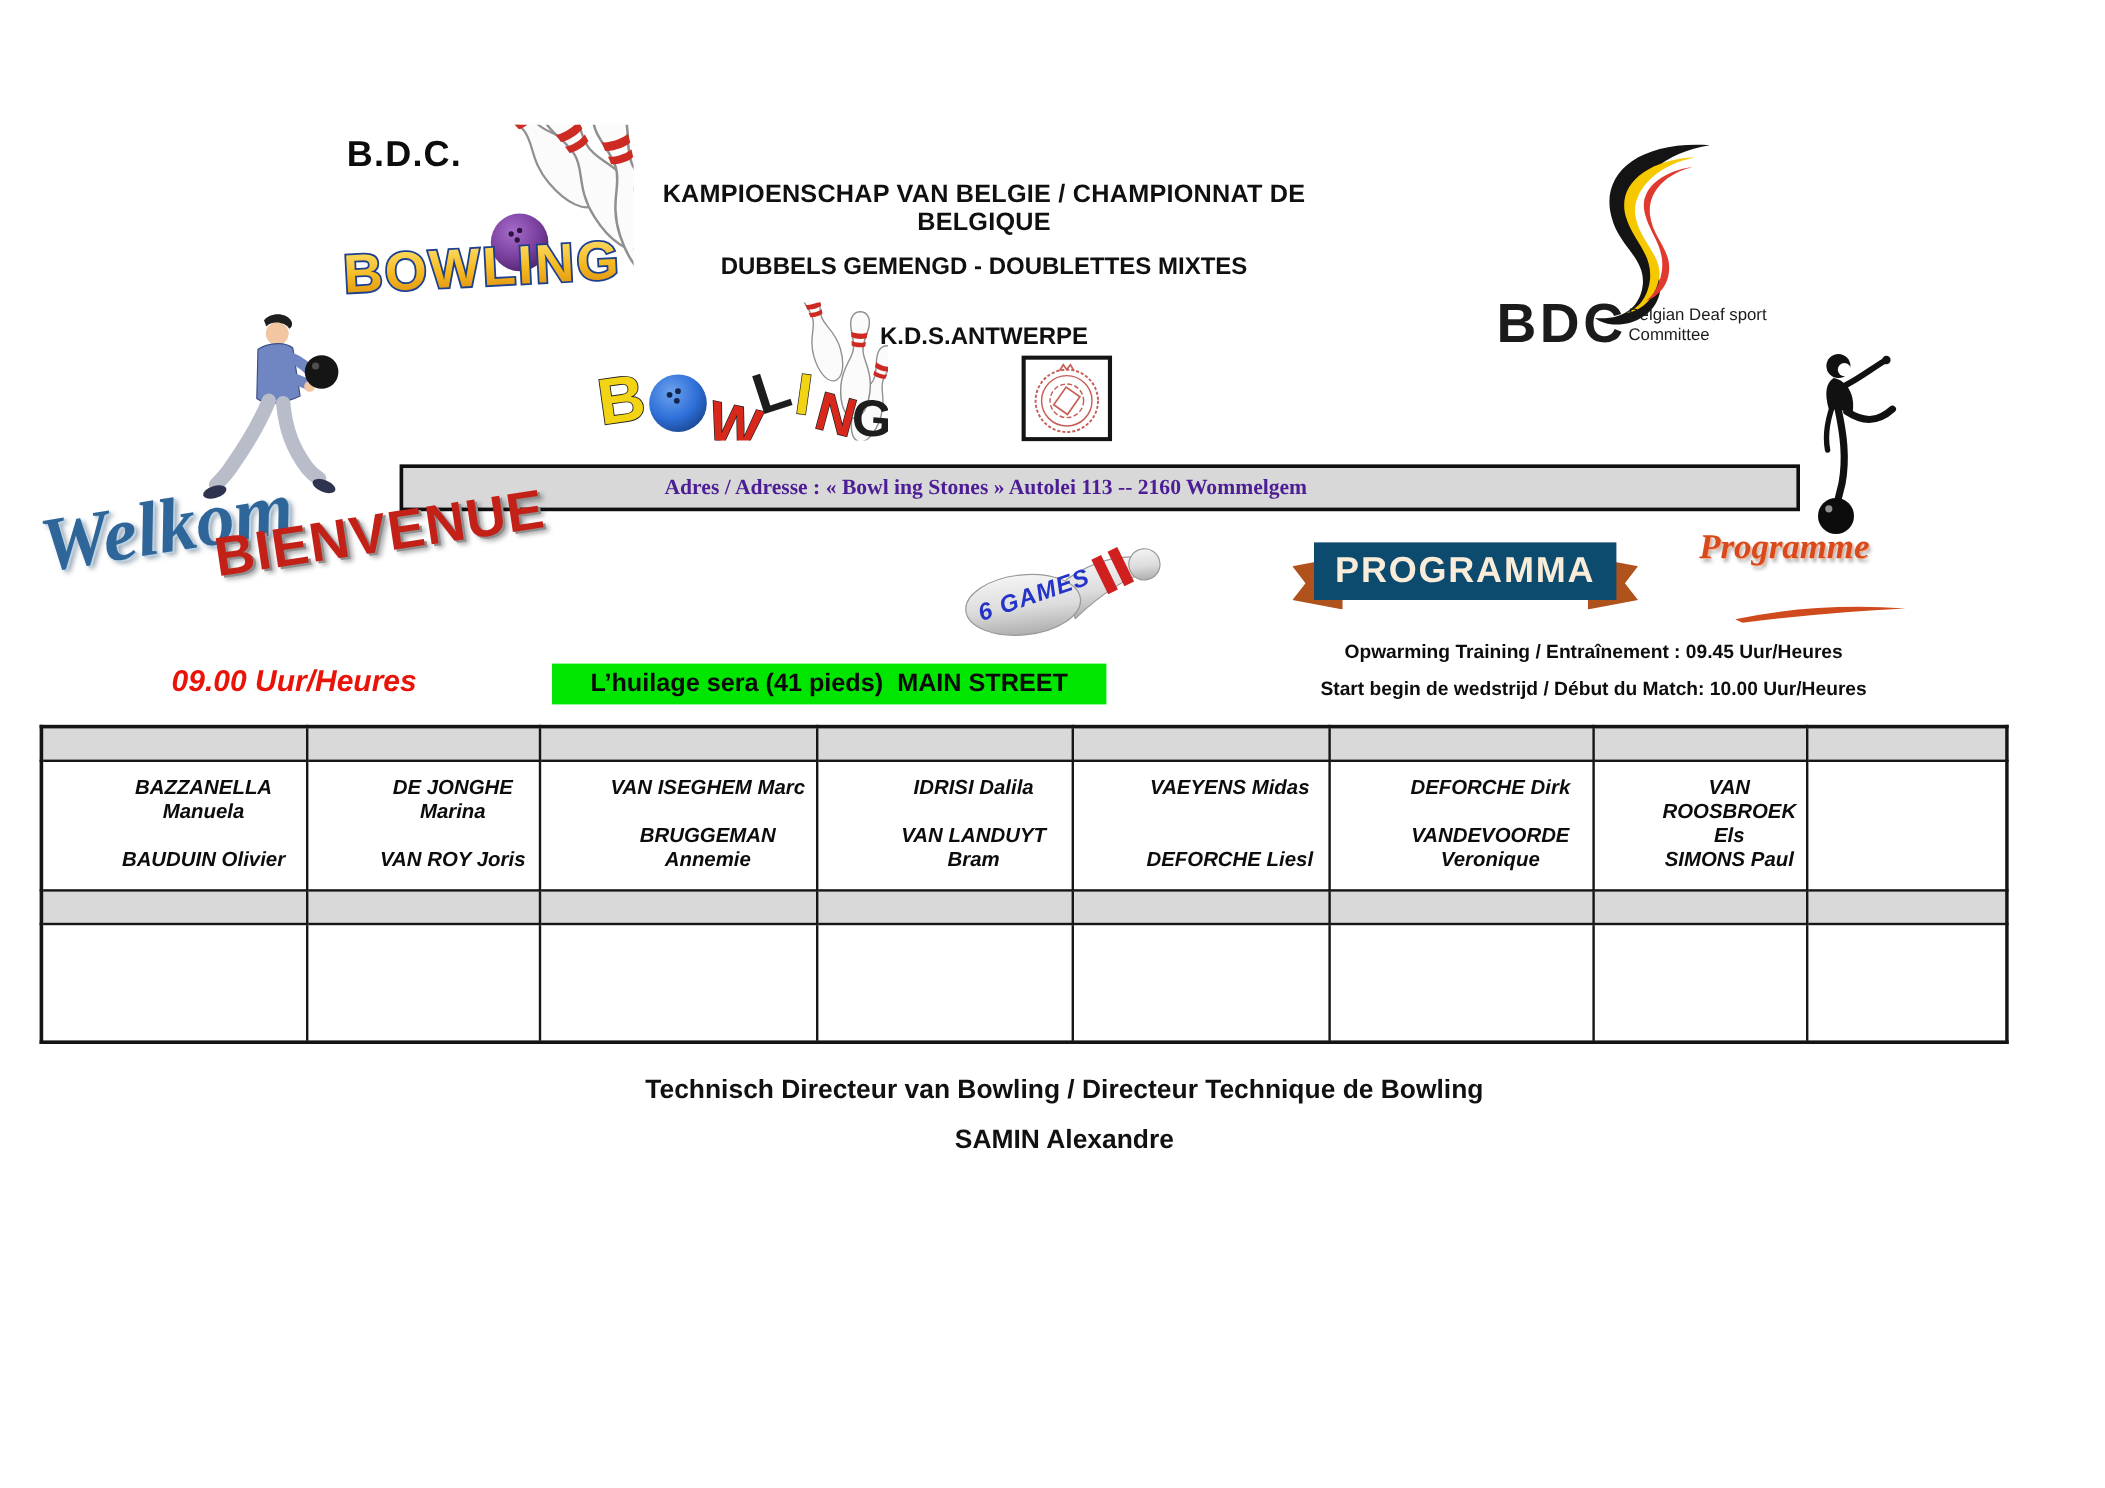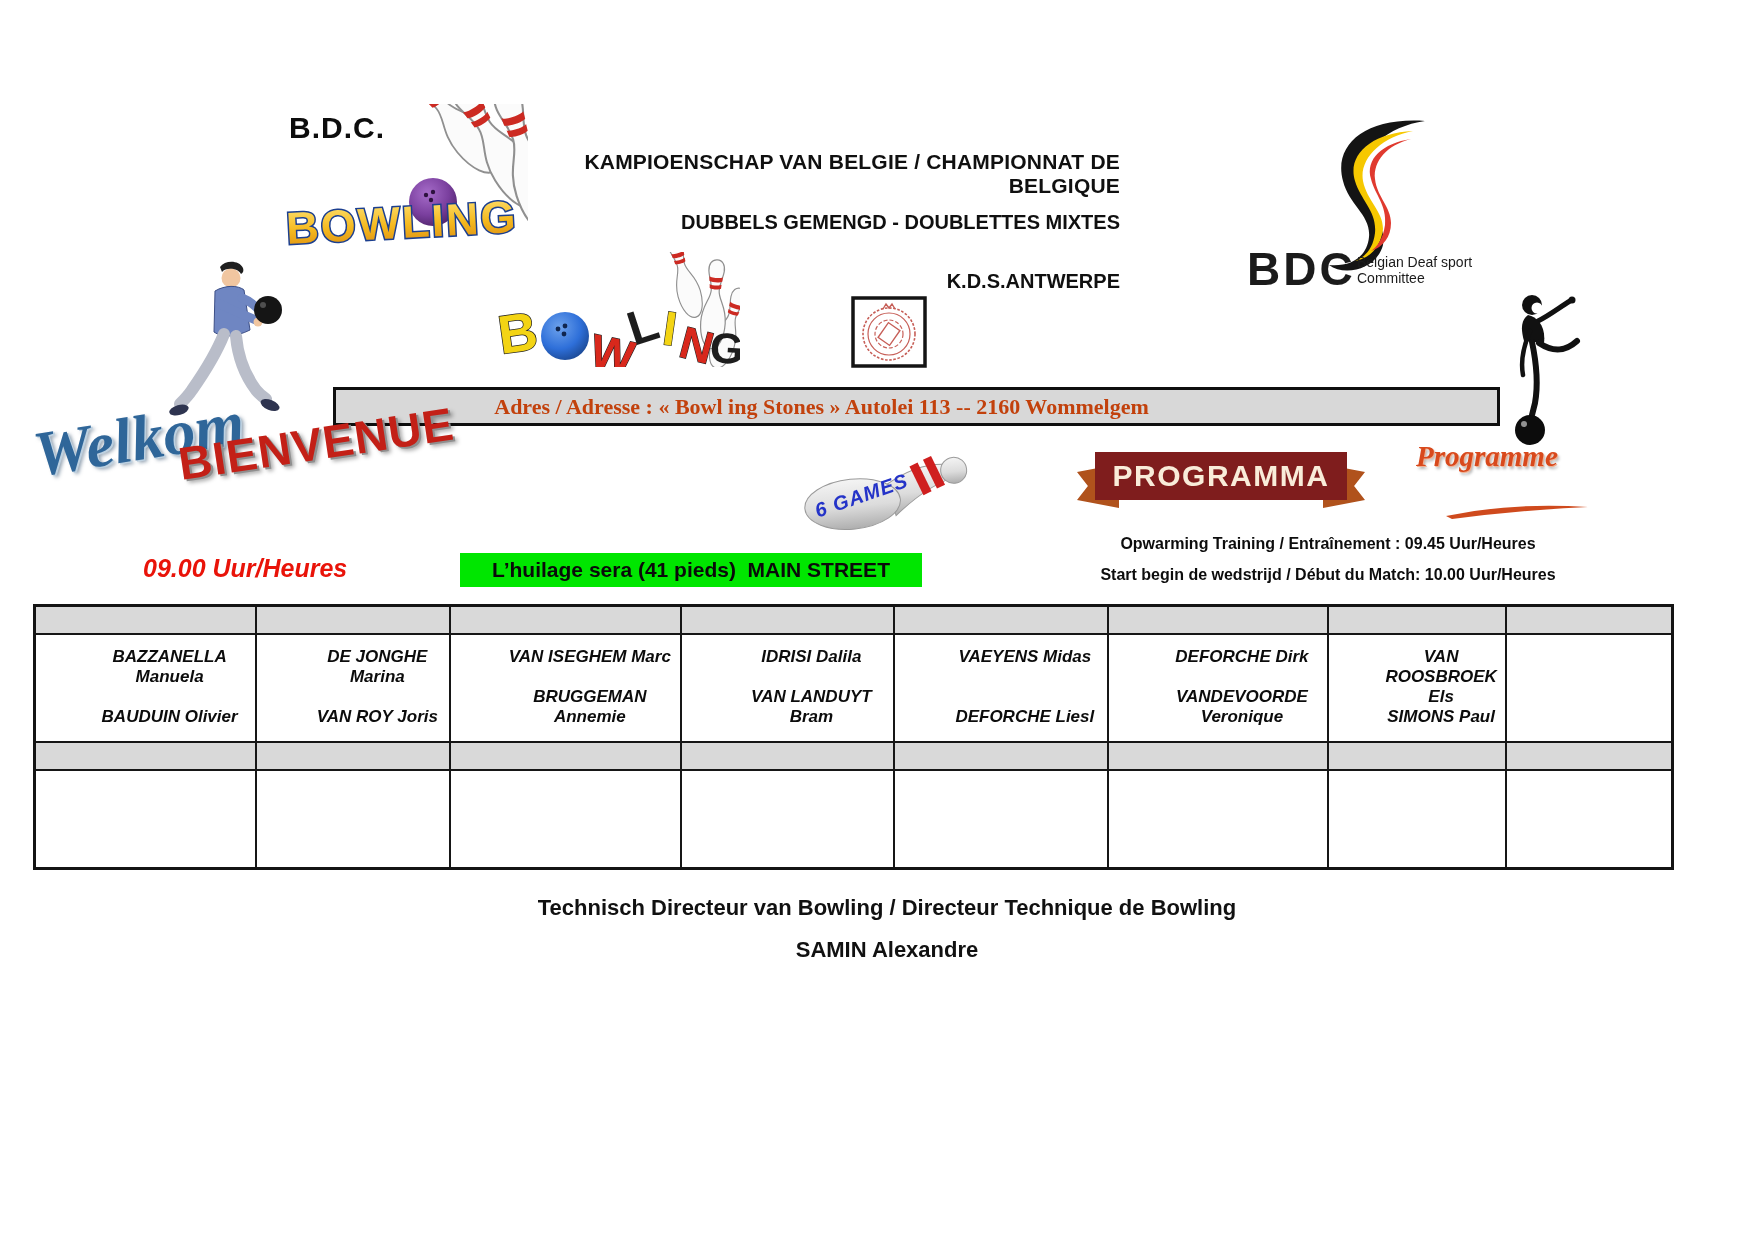--- a/index.html
+++ b/index.html
@@ -1,37 +1,37 @@
 <!DOCTYPE html>
 <html><head>
 <meta charset="utf-8">
 <style>
   html,body{margin:0;padding:0;background:#fff;}
   .page{position:relative;width:1674px;height:1240px;background:#ffffff;overflow:hidden;
         font-family:"Liberation Sans",sans-serif;color:#111;}
   .abs{position:absolute;}
 
   
-  .title-line{position:absolute;left:520px;width:600px;text-align:right;font-weight:bold;color:#101010;}
+  .title-line{position:absolute;left:520px;width:600px;text-align:center;font-weight:bold;color:#101010;}
   .t1{top:150px;font-size:21px;letter-spacing:.2px;}
   .t2{top:211px;font-size:20px;}
   .t3{top:241px;font-size:20px;}
   .t4{top:270px;font-size:20px;}
 
   
   .bdc-logo{left:283px;top:104px;width:245px;height:150px;}
 
   
   .deaf-logo{left:1245px;top:115px;width:240px;height:185px;}
 
   
   .address-bar{left:333px;top:387px;width:1167px;height:39px;background:#d8d8d8;
     border:3px solid #0f0f0f;box-sizing:border-box;display:flex;align-items:center;justify-content:center;
     padding-right:190px;}
-  .address-bar span{font-family:"Liberation Serif",serif;font-weight:bold;font-size:22px;color:#c2410c;}
+  .address-bar span{font-family:"Liberation Serif",serif;font-weight:bold;font-size:18px;color:#4c1d95;}
 
   
   .welkom{left:40px;top:418px;font-family:"Liberation Serif",serif;font-style:italic;font-weight:bold;
     font-size:64px;color:#2f6699;transform:rotate(-9deg);transform-origin:left bottom;
     text-shadow:1.5px 1.5px 0 #bdd1e1,3px 3px 4px rgba(40,70,100,.5);}
   .bienvenue{left:183px;top:437px;font-size:46px;font-weight:900;color:#c32017;letter-spacing:1px;
     transform:rotate(-8.5deg);transform-origin:left bottom;
     text-shadow:2px 2px 0 #8f8f8f,4px 4px 4px rgba(0,0,0,.35);}
   .time-left{left:143px;top:554px;font-size:25px;font-weight:bold;font-style:italic;color:#e91309;}
 
@@ -41,21 +41,21 @@
   .oil-notice span{font-size:21px;font-weight:bold;color:#0a0a0a;white-space:pre;}
 
   
   .games-pin{left:800px;top:450px;width:182px;height:92px;transform:rotate(-6deg);}
 
   
   .ribbon{left:1077px;top:452px;width:288px;height:56px;}
   .ribbon-fold{position:absolute;top:12px;width:42px;height:44px;background:#b0521c;}
   .fold-left{left:0;clip-path:polygon(100% 0,100% 100%,0 82%,26% 50%,0 18%);}
   .fold-right{right:0;clip-path:polygon(0 0,0 100%,100% 82%,74% 50%,100% 18%);}
-  .ribbon-body{position:absolute;left:18px;top:0;width:252px;height:48px;background:#7f1d1d;
+  .ribbon-body{position:absolute;left:18px;top:0;width:252px;height:48px;background:#0c4a6e;
     display:flex;align-items:center;justify-content:center;text-align:center;}
   .ribbon-body span{font-weight:800;font-size:30px;color:#f9ecd9;letter-spacing:1.5px;}
 
   .programme{left:1416px;top:440px;font-family:"Liberation Serif",serif;font-style:italic;font-weight:bold;
     font-size:29px;color:#d8491c;text-shadow:1px 1px 0 #f0b193,2px 3px 3px rgba(0,0,0,.3);}
   .prog-swoosh{left:1442px;top:500px;}
 
   .program-lines{left:1028px;top:528px;width:600px;text-align:center;}
   .program-lines div{font-size:16px;font-weight:bold;color:#0d0d0d;line-height:31px;}
 

